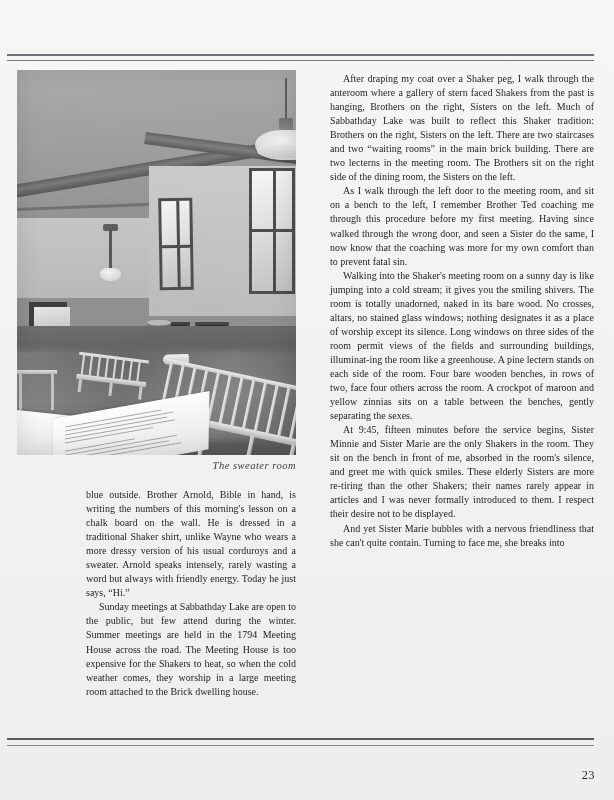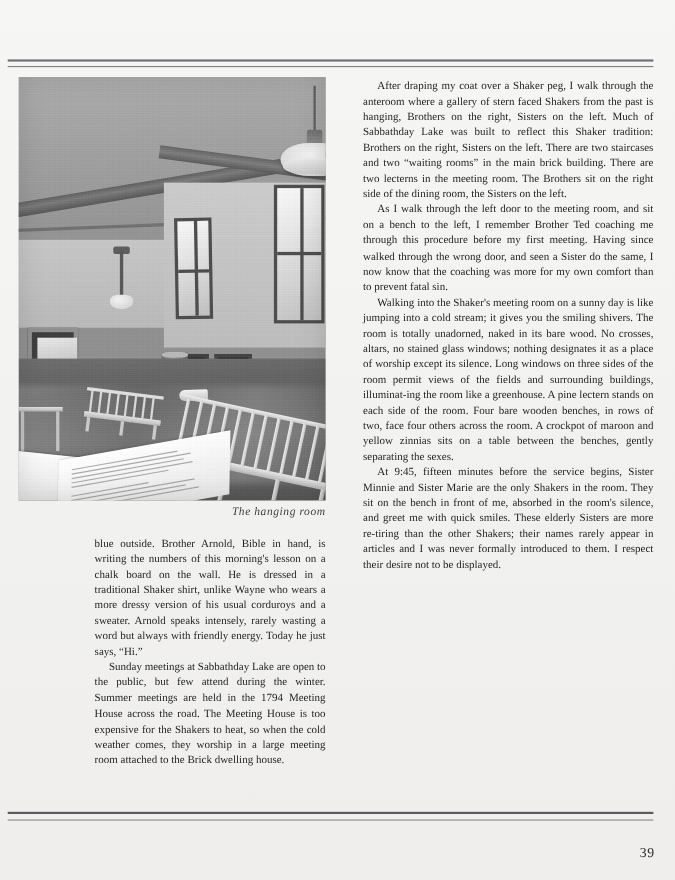--- a/index.html
+++ b/index.html
@@ -404,34 +404,35 @@
         <div class="ln" style="top:28px;width:112px"></div>
         <div class="ln" style="top:32px;width:104px"></div>
         <div class="ln" style="top:36px;width:116px"></div>
       </div>
     </div>
 
     <div class="grain"></div>
     <div class="photo-vig"></div>
   </div>
 
-  <div class="caption">The hanging room</div>
+  <div class="caption">The sweater room</div>
 
   <div class="col" id="col-left">
     <p class="noind">blue outside. Brother Arnold, Bible in hand, is writing the numbers of this morning's lesson on a chalk board on the wall. He is dressed in a traditional Shaker shirt, unlike Wayne who wears a more dressy version of his usual corduroys and a sweater. Arnold speaks intensely, rarely wasting a word but always with friendly energy. Today he just says, “Hi.”</p>
     <p>Sunday meetings at Sabbathday Lake are open to the public, but few attend during the winter. Summer meetings are held in the 1794 Meeting House across the road. The Meeting House is too expensive for the Shakers to heat, so when the cold weather comes, they worship in a large meeting room attached to the Brick dwelling house.</p>
   </div>
 
   <div class="col" id="col-right">
     <p>After draping my coat over a Shaker peg, I walk through the anteroom where a gallery of stern faced Shakers from the past is hanging, Brothers on the right, Sisters on the left. Much of Sabbathday Lake was built to reflect this Shaker tradition: Brothers on the right, Sisters on the left. There are two staircases and two “waiting rooms” in the main brick building. There are two lecterns in the meeting room. The Brothers sit on the right side of the dining room, the Sisters on the left.</p>
     <p>As I walk through the left door to the meeting room, and sit on a bench to the left, I remember Brother Ted coaching me through this procedure before my first meeting. Having since walked through the wrong door, and seen a Sister do the same, I now know that the coaching was more for my own comfort than to prevent fatal sin.</p>
     <p>Walking into the Shaker's meeting room on a sunny day is like jumping into a cold stream; it gives you the smiling shivers. The room is totally unadorned, naked in its bare wood. No crosses, altars, no stained glass windows; nothing designates it as a place of worship except its silence. Long windows on three sides of the room permit views of the fields and surrounding buildings, illuminat-ing the room like a greenhouse. A pine lectern stands on each side of the room. Four bare wooden benches, in rows of two, face four others across the room. A crockpot of maroon and yellow zinnias sits on a table between the benches, gently separating the sexes.</p>
     <p>At 9:45, fifteen minutes before the service begins, Sister Minnie and Sister Marie are the only Shakers in the room. They sit on the bench in front of me, absorbed in the room's silence, and greet me with quick smiles. These elderly Sisters are more re-tiring than the other Shakers; their names rarely appear in articles and I was never formally introduced to them. I respect their desire not to be displayed.</p>
+    <p>And yet Sister Marie bubbles with a nervous friendliness that she can't quite contain. Turning to face me, she breaks into</p>
   </div>
 
   <div class="rule-bot">
     <div class="l1"></div>
     <div class="l2"></div>
   </div>
 
-  <div class="folio">39</div>
+  <div class="folio">23</div>
 
 </div>
 
 </body></html>

